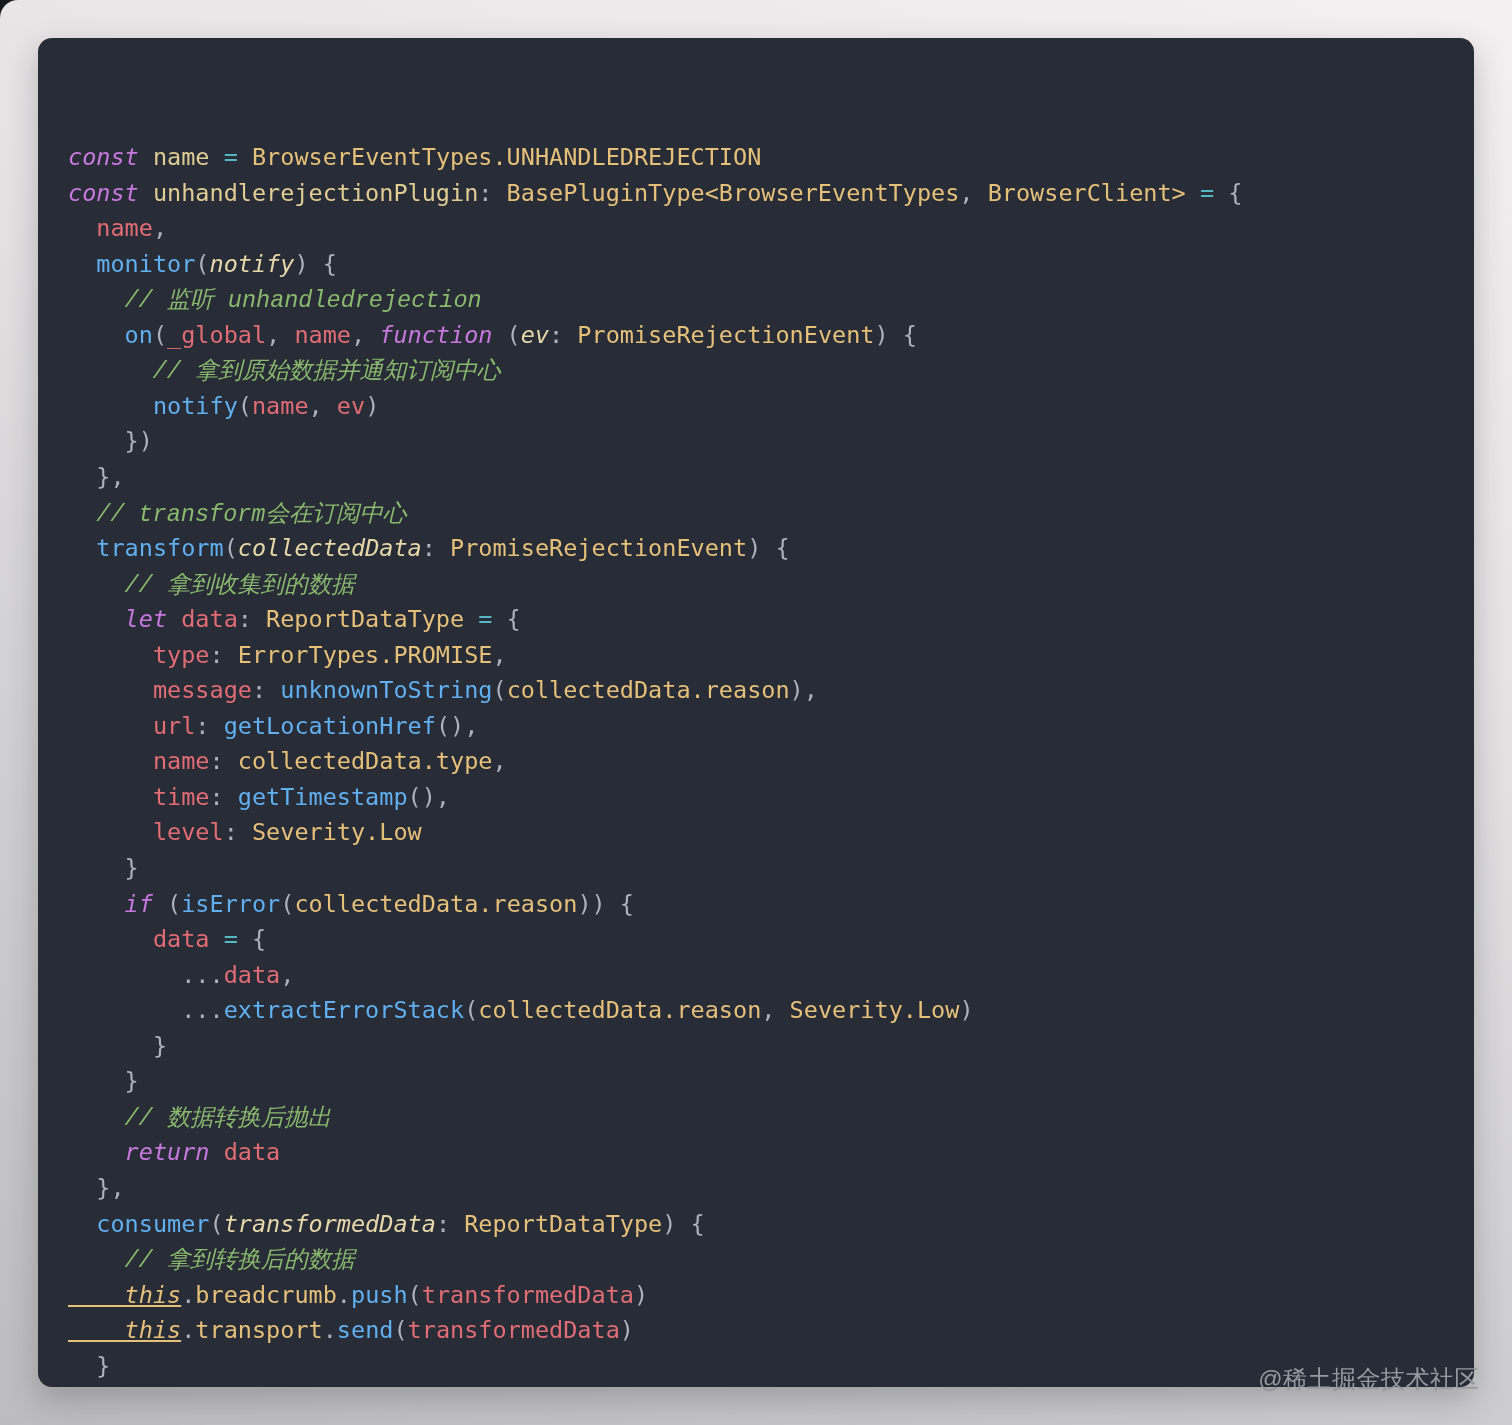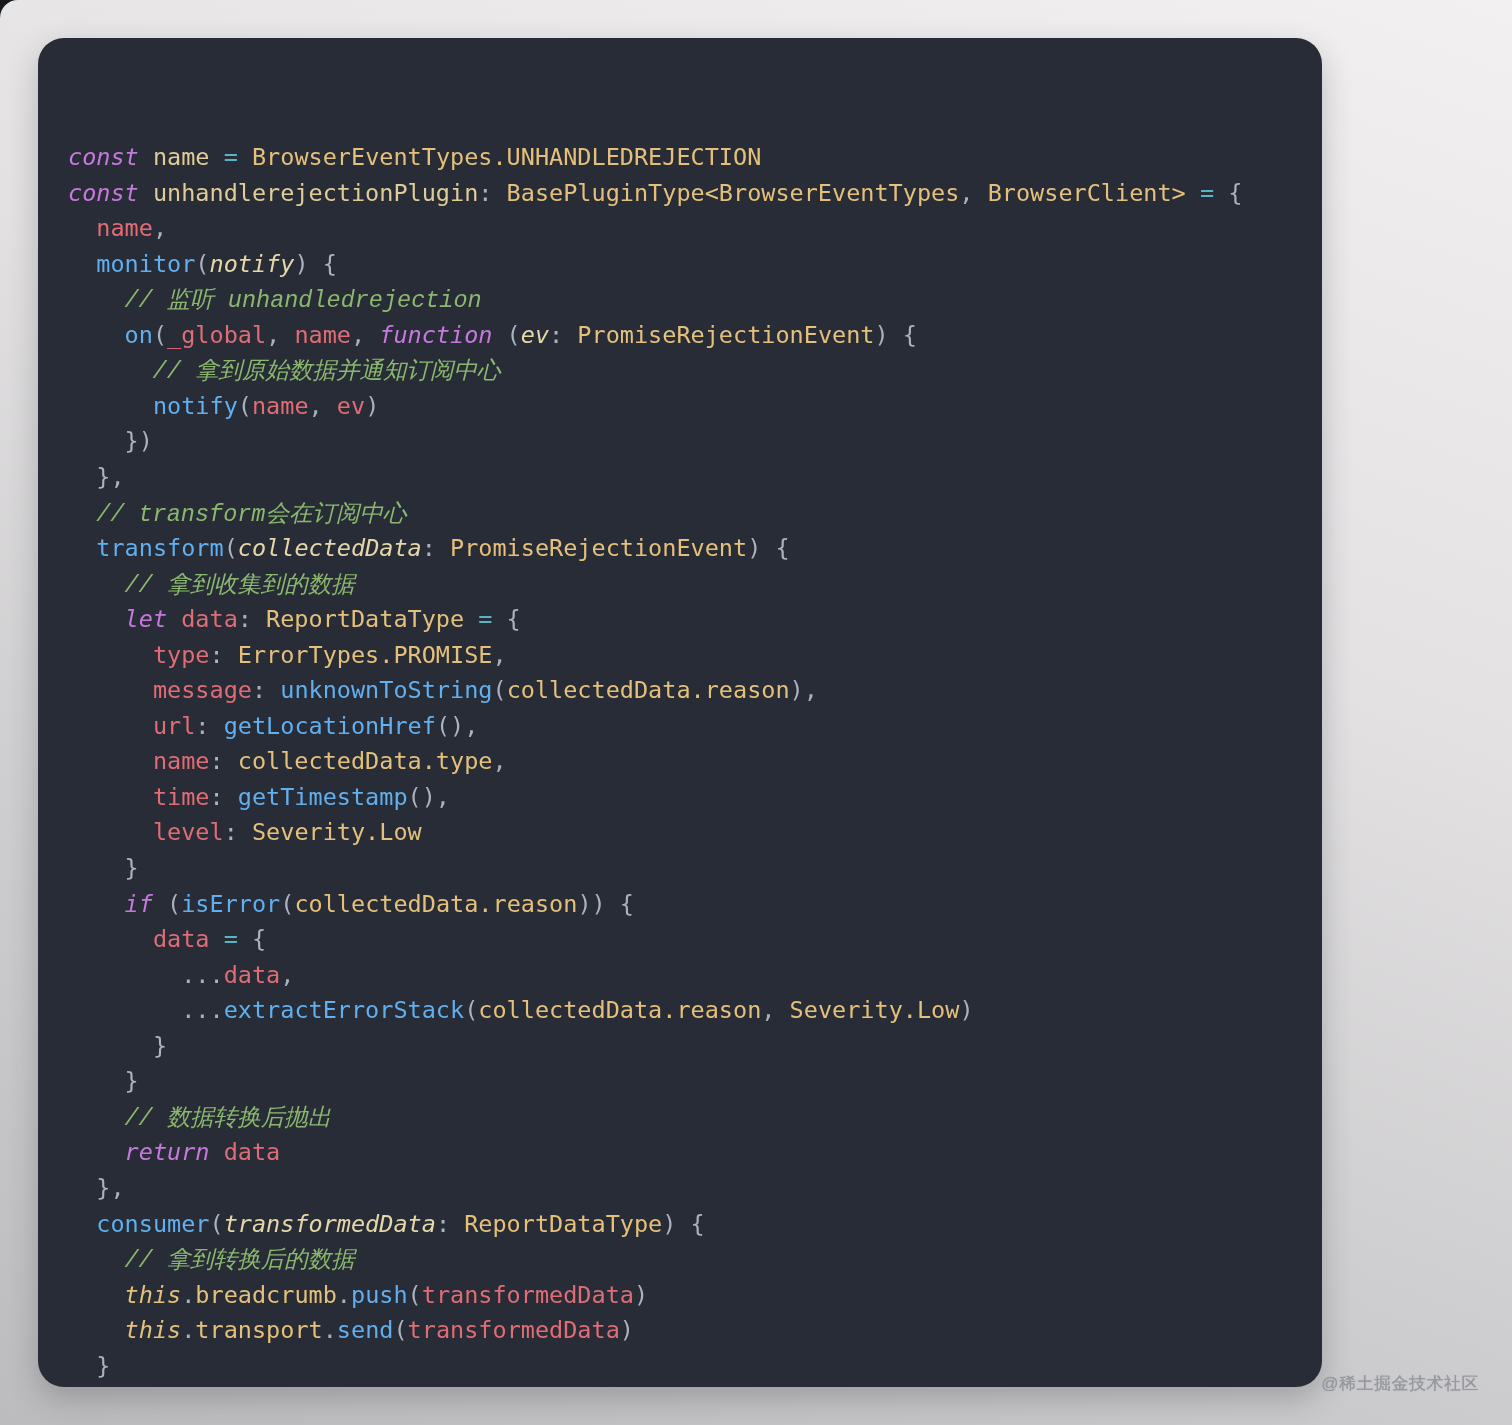--- a/index.html
+++ b/index.html
@@ -16,53 +16,53 @@
   .page-bg {
     position: absolute;
     inset: 0;
     background: linear-gradient(200deg, #f2f0f0 0%, #e3e1e2 38%, #cecdcf 68%, #bcbbbd 100%);
     border-top-left-radius: 18px;
   }
   .code-panel {
     position: absolute;
     left: 38px;
     top: 38px;
-    width: 1284px;
+    width: 1436px;
     height: 1349px;
     box-sizing: border-box;
     padding: 31px 30px;
-    border-radius: 26px;
+    border-radius: 14px;
     background: var(--panel-bg, #272c36);
     box-shadow: 0 12px 30px rgba(40, 42, 50, 0.25);
     font-family: "DejaVu Sans Mono", "Liberation Mono", monospace;
     font-size: 23.5px;
     line-height: 35.55px;
     white-space: pre;
     color: var(--c-punctuation, #abb2bf);
     overflow: hidden;
   }
   .code-line {
     height: 35.55px;
   }
   .tok-keyword     { color: var(--c-keyword);   font-style: italic; }
   .tok-function    { color: var(--c-function); }
   .tok-type        { color: var(--c-type); }
   .tok-property    { color: var(--c-property); }
   .tok-parameter   { color: var(--c-parameter); font-style: italic; }
   .tok-variable    { color: var(--c-variable); }
   .tok-operator    { color: var(--c-operator); }
   .tok-comment     { color: var(--c-comment);   font-style: italic; font-family: Liberation Mono, monospace; }
-  .tok-this        { color: var(--c-this);      font-style: italic; }
+  .tok-this        { color: var(--c-this);      font-style: italic; text-decoration: underline; }
   .tok-punctuation { color: var(--c-punctuation); }
   .watermark {
     position: absolute;
     right: 33px;
     bottom: 30px;
     font-family: "Liberation Sans", "DejaVu Sans", sans-serif;
-    font-size: 17px;
+    font-size: 24px;
     letter-spacing: 0.5px;
     color: #9599a0;
     text-shadow: 0 0 1px rgba(60,63,70,0.35);
   }
 </style>
 </head>
 <body>
 
 <div class="page-bg"></div>
 

